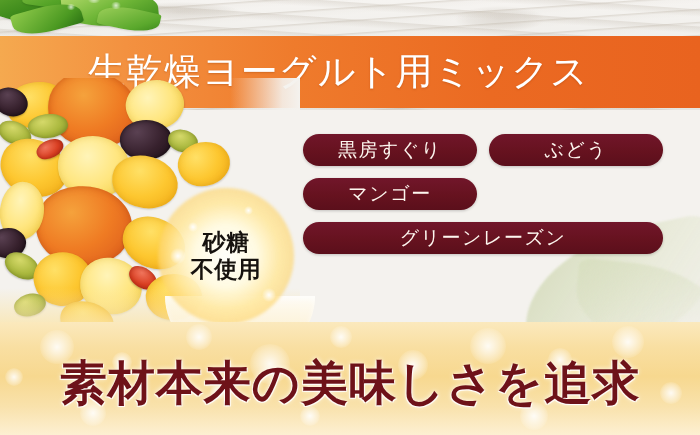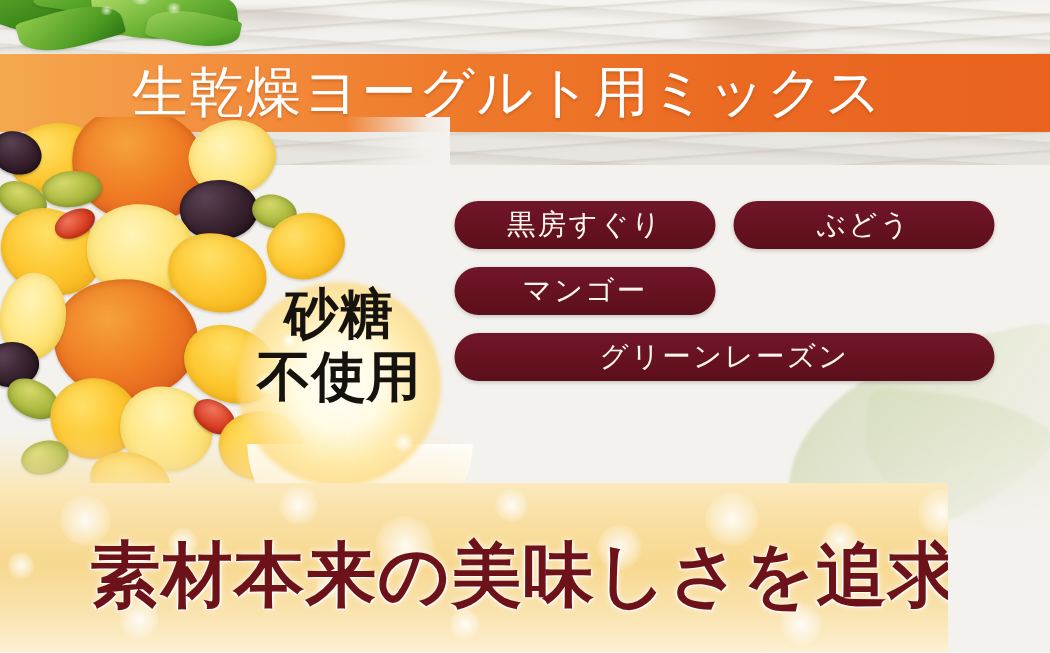--- a/index.html
+++ b/index.html
@@ -68,21 +68,21 @@
   .leaf-shine {
     position:absolute; border-radius:50%;
     background:radial-gradient(circle,rgba(255,255,255,.75) 0%,rgba(255,255,255,0) 70%);
   }
   .ls1 { left:92px; top:4px; width:16px; height:9px; }
   .ls2 { left:116px; top:12px; width:12px; height:7px; }
   .ls3 { left:72px; top:14px; width:10px; height:6px; }
 
   
   .title-banner {
-    position:absolute; left:0; top:36px; width:700px; height:52px;
+    position:absolute; left:0; top:36px; width:700px; height:72px;
     background:linear-gradient(90deg,#f5a94f 0%,#f39140 18%,#ef7b2c 42%,#eb6a22 70%,#e9631f 100%);
     text-decoration:underline;
   }
   .title-banner .title-text {
     position:absolute; left:88px; top:50%; transform:translateY(-50%);
     color:#ffffff;
     font-size:37px;
     font-weight:400;
     letter-spacing:1px;
     white-space:nowrap;
@@ -161,23 +161,23 @@
   }
   .sugar-spark { position:absolute; border-radius:50%;
     background:radial-gradient(circle,rgba(255,255,255,.95) 0%,rgba(255,245,200,0) 72%); }
   .sp1 { left:12px; top:60px; width:16px; height:16px; }
   .sp2 { left:30px; top:34px; width:10px; height:10px; }
   .sp3 { left:104px; top:100px; width:14px; height:14px; }
   .sp4 { left:86px; top:18px; width:9px; height:9px; }
   .sugar-text {
     position:absolute; inset:0;
     display:flex; flex-direction:column;
-    align-items:center; 
+    align-items:center; justify-content:center;
     color:#16120e;
-    font-size:36px; font-weight:700; line-height:1.18;
+    font-size:23px; font-weight:700; line-height:1.18;
     letter-spacing:0.5px;
   }
 
   
   .pill-grid {
     position:absolute; left:303px; top:134px; width:360px;
     display:flex; flex-wrap:wrap; gap:12px 12px;
   }
   .pill {
     height:32px;
@@ -188,21 +188,21 @@
     font-size:19px;
     letter-spacing:1.5px;
     white-space:nowrap;
     box-shadow:0 1px 3px rgba(0,0,0,.2);
   }
   .pill.half { width:174px; }
   .pill.full { width:360px; }
 
   
   .bottom-band {
-    position:absolute; left:0; top:322px; width:632px; height:113px;
+    position:absolute; left:0; top:322px; width:700px; height:113px;
     background:linear-gradient(180deg,
       #fbe9bd 0%, #f9dfa2 22%, #f7d88f 48%, #f9e2ac 75%, #fdf0d2 100%);
     overflow:hidden;
   }
   .bokeh { position:absolute; border-radius:50%;
     background:radial-gradient(circle,rgba(255,255,255,.88) 0%,rgba(255,255,255,.30) 55%,rgba(255,255,255,0) 78%); }
   .bk1 { left:40px;  top:8px;  width:34px; height:34px; }
   .bk2 { left:112px; top:30px; width:20px; height:20px; }
   .bk3 { left:186px; top:2px;  width:26px; height:26px; }
   .bk4 { left:250px; top:22px; width:40px; height:40px; }

